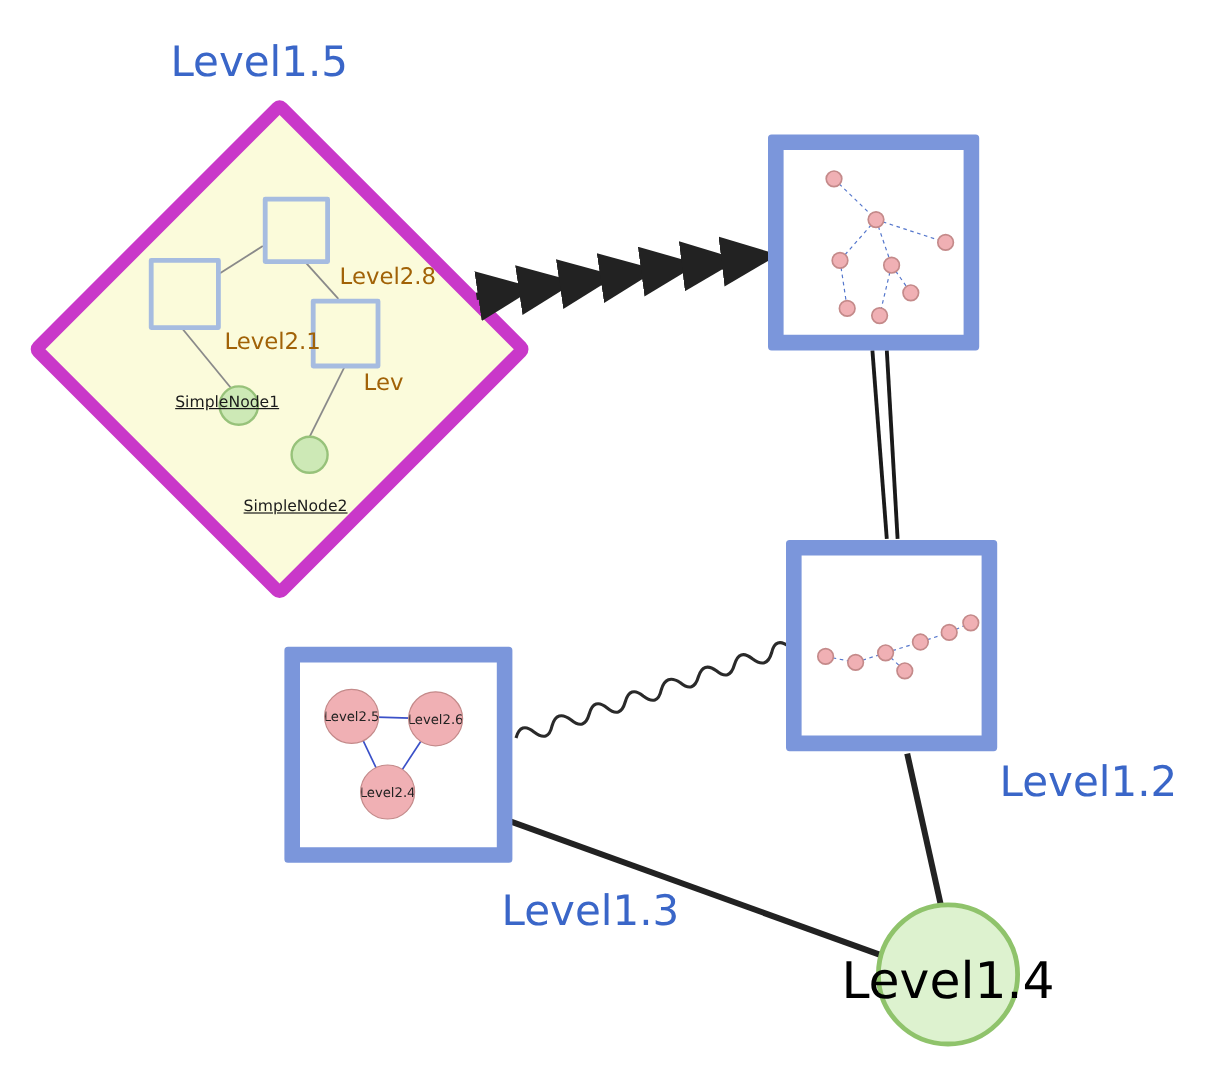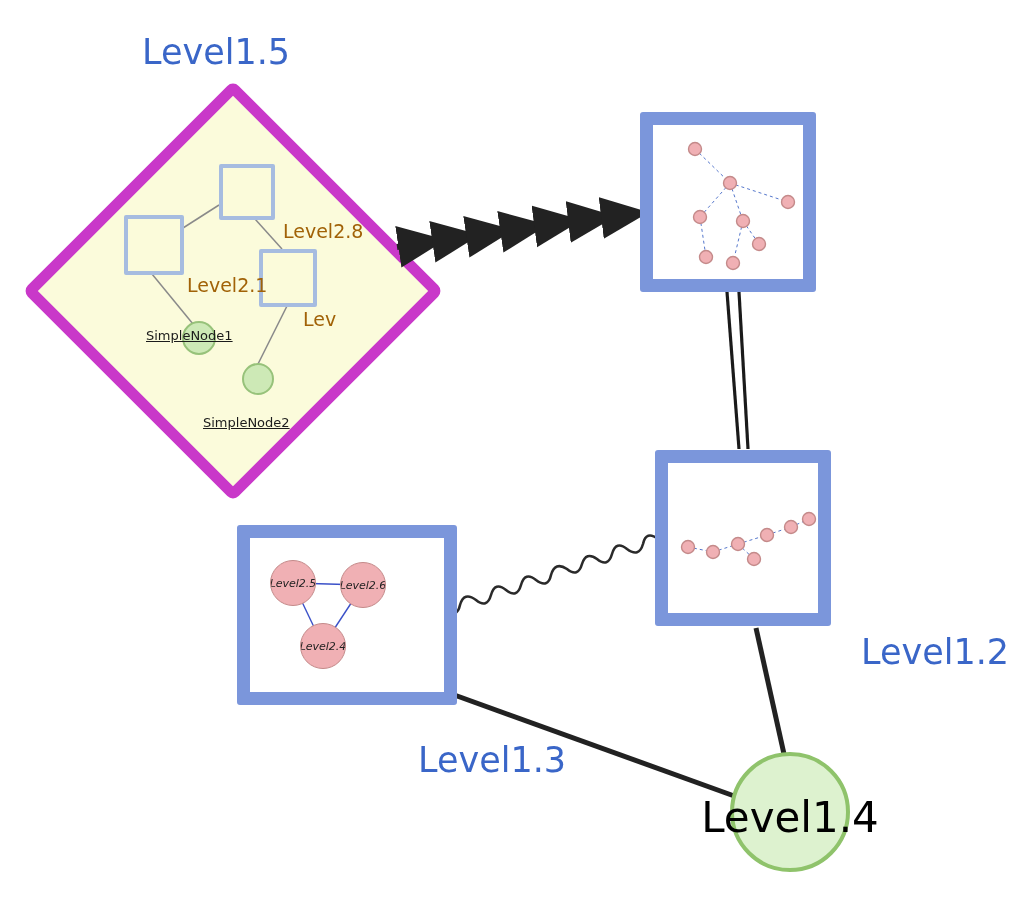--- a/index.html
+++ b/index.html
@@ -38,21 +38,21 @@
   }
   .snl1{left:146px;top:328px;}
   .snl2{left:203px;top:369px;margin-top:46px;}
   
   .node-box{
     position:absolute;border:13px solid #7b96db;background:#ffffff;z-index:2;
     border-radius:3px;box-sizing:border-box;
   }
   .box-11{left:640px;top:112px;width:176px;height:180px;}
   .box-12{left:655px;top:450px;width:176px;height:176px;}
-  .box-13{left:237px;top:525px;width:220px;height:180px;font-style:italic;}
+  .box-13{left:237px;top:539px;width:190px;height:180px;}
   .mini-svg{position:absolute;left:0;top:0;}
   
   .l2-circle{
     position:absolute;width:46px;height:46px;border-radius:50%;
     background:#f0b0b4;border:1.5px solid #c48a8a;z-index:2;
     display:flex;align-items:center;justify-content:center;
     font-size:11px;color:#222;overflow:hidden;box-sizing:border-box;white-space:nowrap;
   }
   .c-25{left:20px;top:22px;}
   .c-26{left:90px;top:24px;}
@@ -65,21 +65,21 @@
   .green-circle-label{
     position:absolute;left:700px;top:793px;width:180px;text-align:center;
     color:#000;font-size:42px;z-index:3;white-space:nowrap;
   }
   
   .label-main{
     position:absolute;color:#3a66c8;font-size:35px;z-index:3;white-space:nowrap;
   }
   .lm-15{left:142px;top:32px;}
   .lm-11{left:820px;top:298px;}
-  .lm-12{left:833px;top:632px;margin-left:28px;}
+  .lm-12{left:833px;top:632px;}
   .lm-13{left:418px;top:740px;}
 </style>
 </head>
 <body>
 
 <div class="canvas">
 
   <div class="diamond"></div>
 
   <svg class="edges-layer" width="1026" height="900" viewBox="0 0 1026 900">

